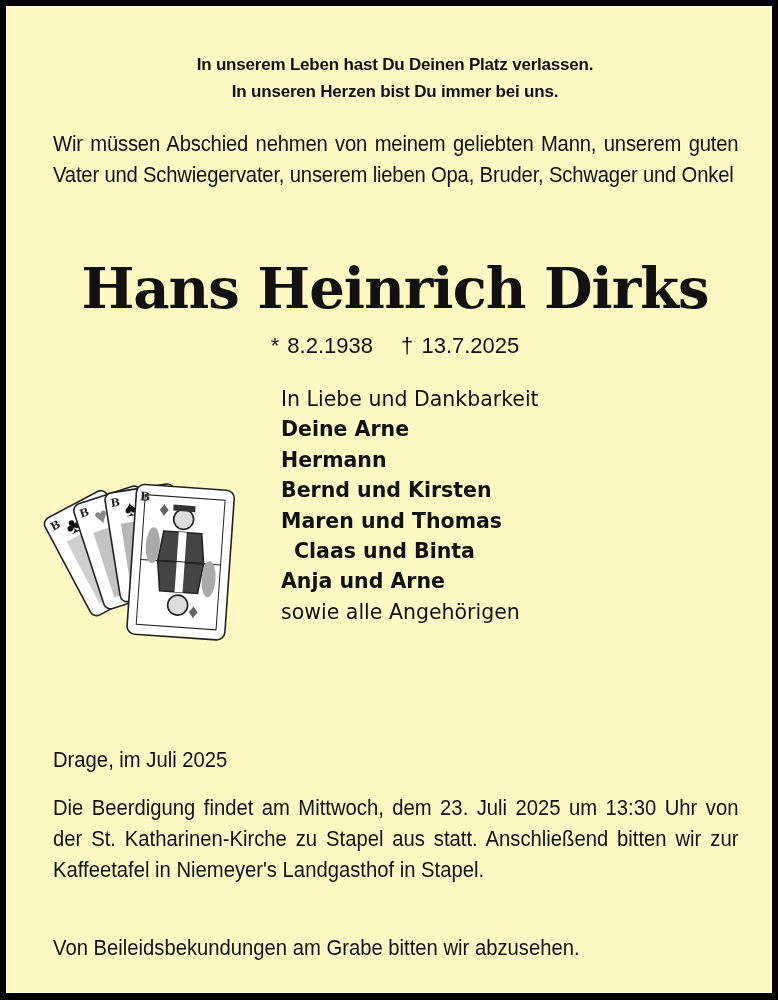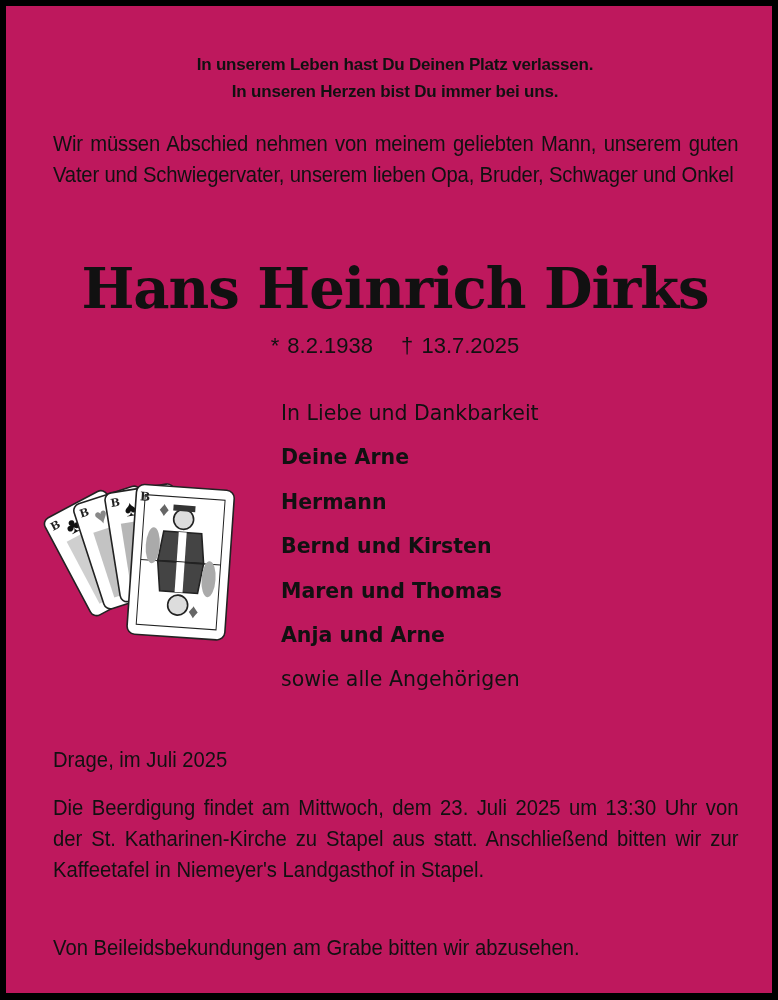--- a/index.html
+++ b/index.html
@@ -1,20 +1,20 @@
 <!DOCTYPE html>
 <html><head>
 <meta charset="utf-8">
 <style>
   html, body { margin: 0; padding: 0; background: #fff; }
   body { width: 778px; height: 1000px; position: relative; overflow: hidden; }
   .frame {
     position: absolute; left: 0; top: 0; width: 778px; height: 1000px;
     box-sizing: border-box; border: 6px solid #000; border-bottom-width: 7px;
-    background: #be185d; color: #111;
+    background: #fef9c3; color: #111;
     font-family: "Liberation Sans Narrow", "Liberation Sans", sans-serif;
   }
   .abs { position: absolute; }
   .motto {
     left: 0; width: 778px; text-align: center;
     font-family: "Liberation Sans", sans-serif; font-weight: bold;
     font-size: 17px; letter-spacing: -0.2px; line-height: 27px; top: 45px;
   }
   .intro {
     left: 47px; width: 686px; top: 122px;
@@ -30,21 +30,21 @@
   .dates {
     left: 0; width: 778px; text-align: center; top: 326px;
     font-family: "Liberation Sans", sans-serif; font-size: 22px; line-height: 28px;
     word-spacing: 2px;
   }
   .dates span { margin: 0 10px; }
   .signers {
     left: 275px; top: 378px;
     font-family: "DejaVu Sans", sans-serif; font-size: 20.5px; line-height: 30.4px;
   }
-  .signers .s { white-space: pre; margin-top: 14px; }
+  .signers .s { white-space: pre; }
   .signers .b { font-weight: bold; }
   .signers .in { padding-left: 13px; }
   .cards { left: 28px; top: 470px; width: 210px; height: 180px; }
   .place {
     left: 47px; top: 739px;
     font-family: "Liberation Sans", sans-serif; font-size: 22px; line-height: 30px;
     transform: scaleX(0.92); transform-origin: left top;
   }
   .funeral {
     left: 47px; top: 786px; width: 745px;
@@ -116,20 +116,21 @@
       </g>
     </g>
   </svg>
 
   <div class="abs signers">
     <div class="s">In Liebe und Dankbarkeit</div>
     <div class="s b">Deine Arne</div>
     <div class="s b">Hermann</div>
     <div class="s b">Bernd und Kirsten</div>
     <div class="s b">Maren und Thomas</div>
+    <div class="s b in">Claas und Binta</div>
     <div class="s b">Anja und Arne</div>
     <div class="s">sowie alle Angehörigen</div>
   </div>
 
   <div class="abs place">Drage, im Juli 2025</div>
 
   <div class="abs funeral">Die Beerdigung findet am Mittwoch, dem 23. Juli 2025 um 13:30 Uhr von der St. Katharinen-Kirche zu Stapel aus statt. Anschließend bitten wir zur Kaffeetafel in Niemeyer's Landgasthof in Stapel.</div>
 
   <div class="abs note">Von Beileidsbekundungen am Grabe bitten wir abzusehen.</div>
 </div>

